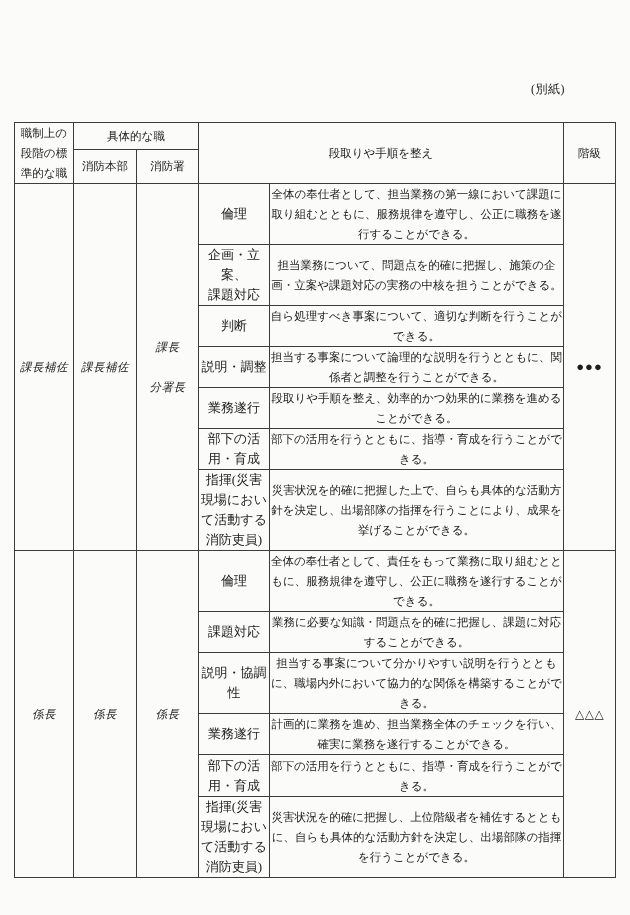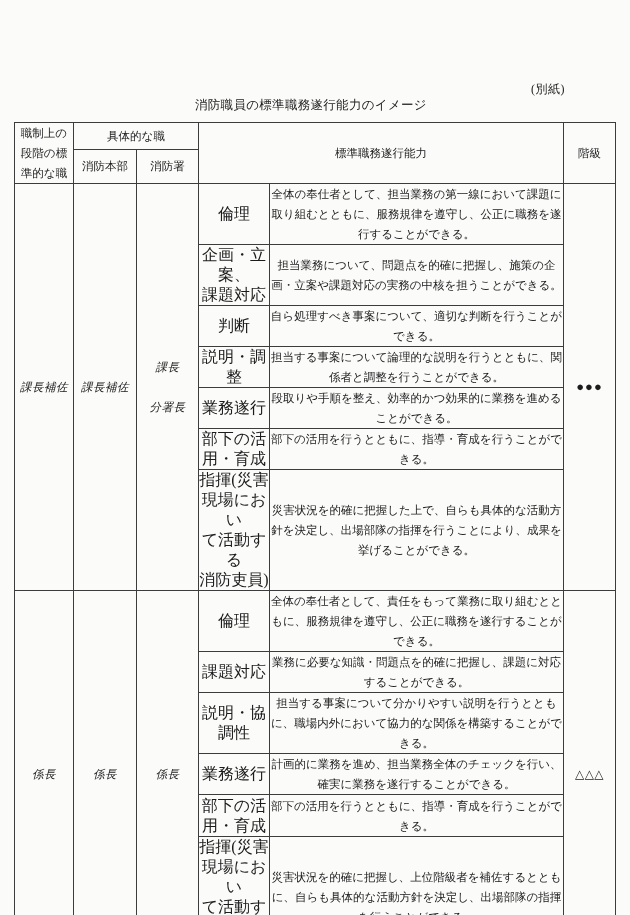--- a/index.html
+++ b/index.html
@@ -29,57 +29,56 @@
     border:1px solid #3c3c3c;
     padding:0;
     text-align:center;
     vertical-align:middle;
     line-height:20px;
     overflow:hidden;
   }
   td.hcell{font-size:11.5px;line-height:15px;}
   td.pre{white-space:pre-line;}
   td.pos{font-size:11.5px;letter-spacing:0.5px;font-style:italic;}
-  td.cat{font-size:16px;line-height:15px;padding:1px;}
+  td.cat{font-size:13px;line-height:15px;padding:1px;}
   td.desc{
     text-align:justify;
     vertical-align:middle;
     padding:2px 5px 2px 8px;
     font-size:11.5px;
     line-height:16px;
     margin-top:8px;
   }
   td.rank{font-size:13px;letter-spacing:1px;}
   td.rank.tri{font-size:12px;letter-spacing:0.5px;}
 </style>
 </head>
 <body>
 
 <div class="page">
 
   <div class="corner-note">(別紙)</div>
-  <div class="doc-title">消防職員の標準職務遂行能力のイメージ</div>
 
   <table class="comp">
     <colgroup>
       <col style="width:59px">
       <col style="width:63px">
       <col style="width:62px">
       <col style="width:71px">
       <col style="width:294px">
       <col style="width:52px">
     </colgroup>
 
     <tbody>
         <tr style="height:26px">
       <td rowspan="2" class="hcell pre">職制上の
 段階の標
 準的な職</td>
       <td colspan="2" class="hcell">具体的な職</td>
-      <td colspan="2" rowspan="2" class="hcell">標準職務遂行能力</td>
+      <td colspan="2" rowspan="2" class="hcell">段取りや手順を整え</td>
       <td rowspan="2" class="hcell">階級</td>
     </tr>
     <tr style="height:33px">
       <td class="hcell">消防本部</td>
       <td class="hcell">消防署</td>
     </tr>
 
     <tr style="height:51px">
       <td rowspan="7" class="pos">課長補佐</td>
       <td rowspan="7" class="pos">課長補佐</td>

